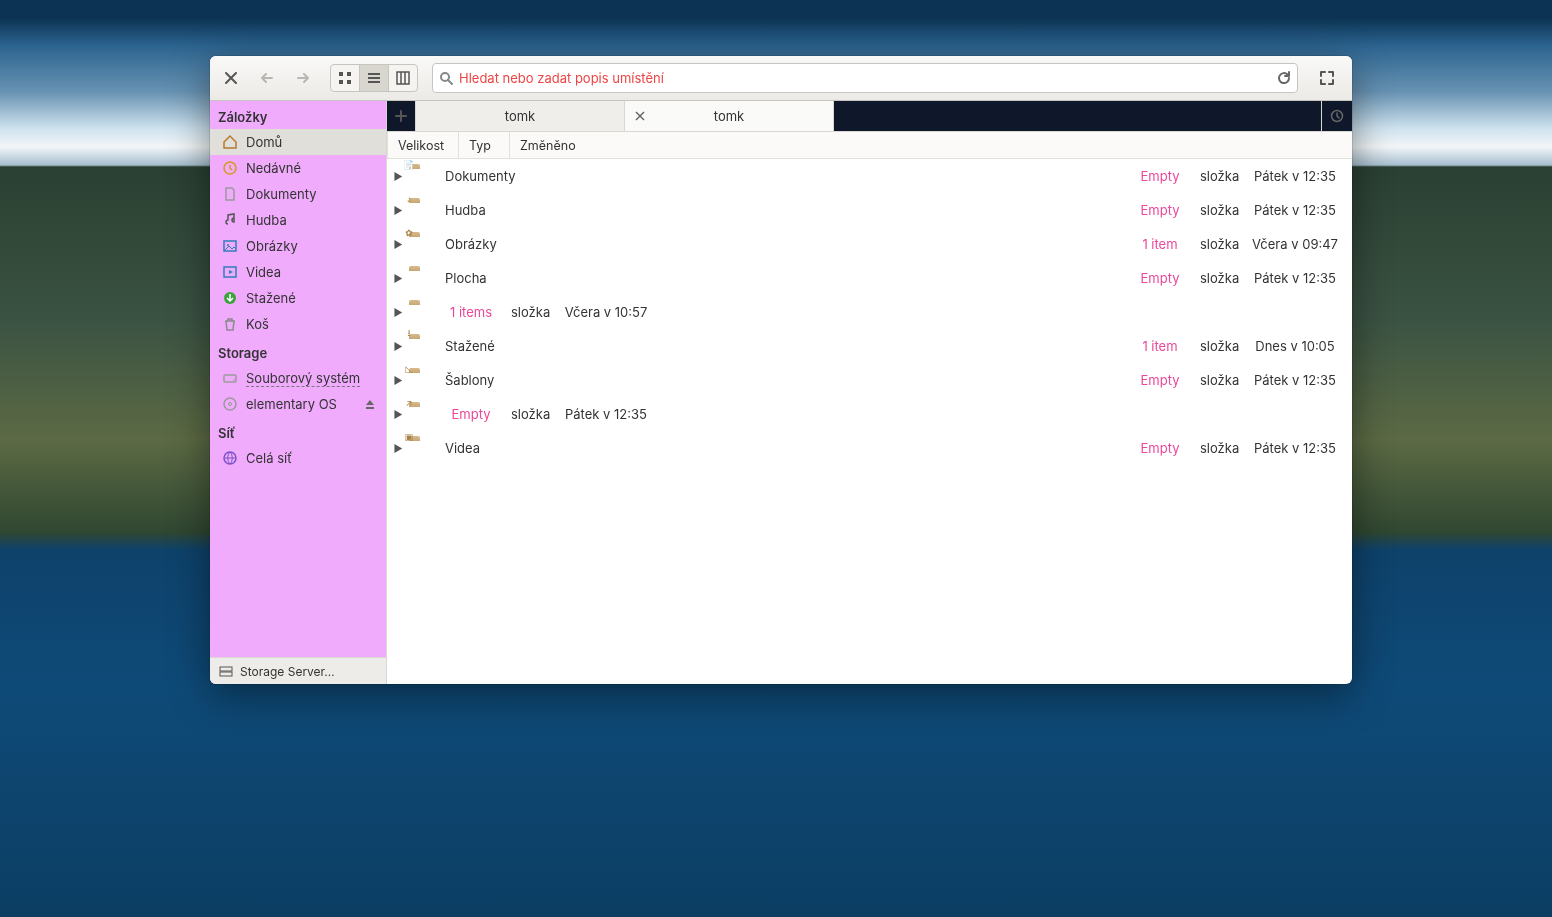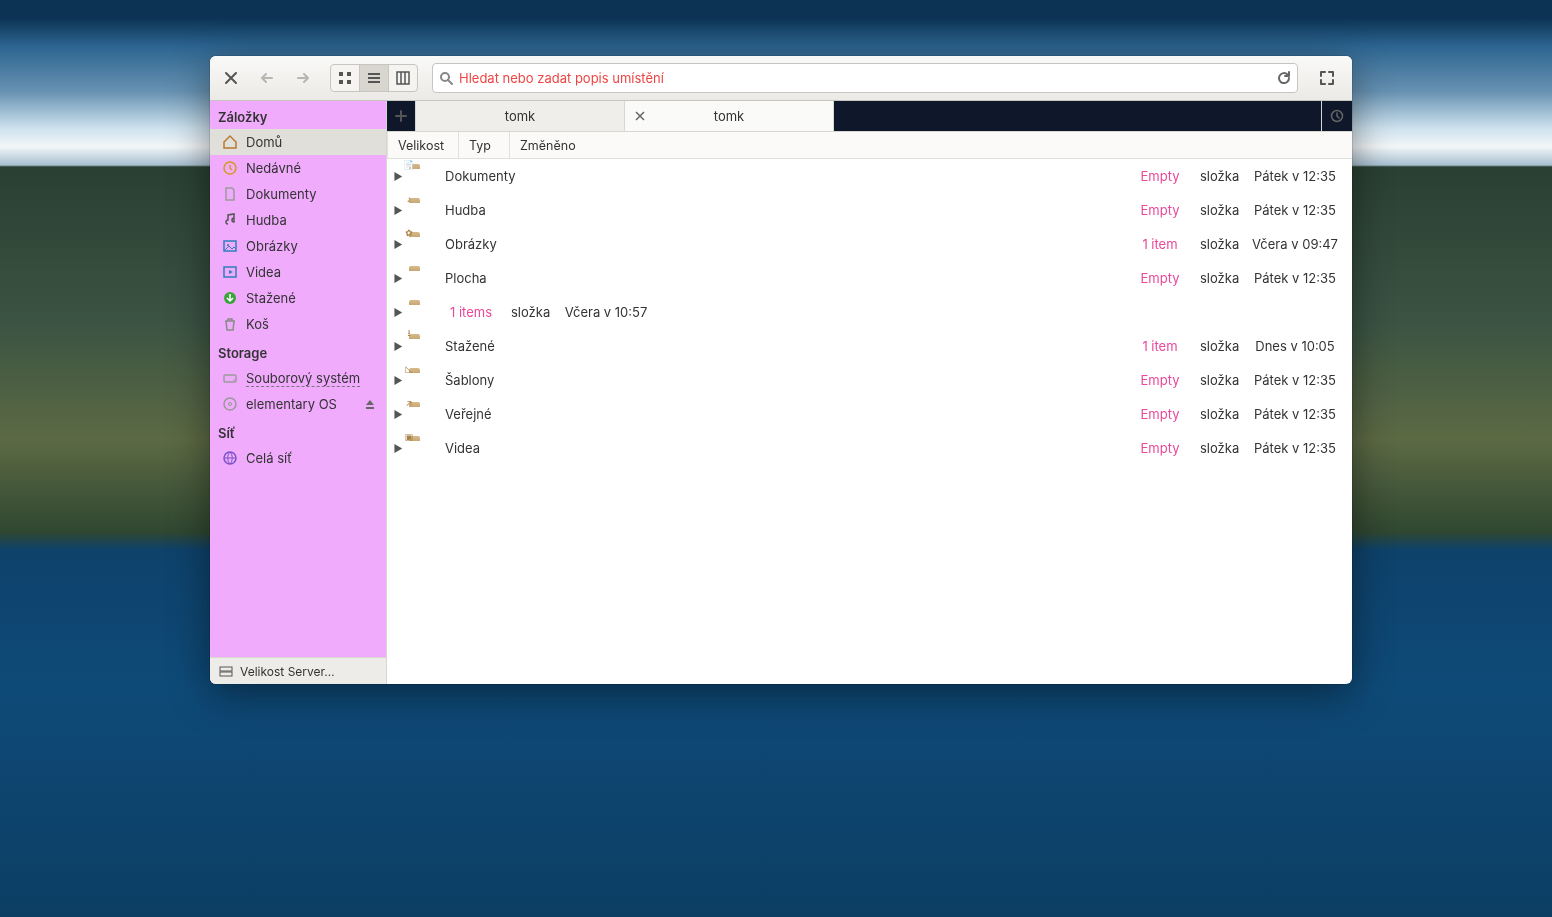--- a/index.html
+++ b/index.html
@@ -523,21 +523,21 @@
             </div>
           </div>
       </div>
       <div class="sb-footer">
         <span class="sb-ico ico-server">
           <svg width="14" height="14" viewBox="0 0 14 14">
               <rect x="1" y="3" width="12" height="4" fill="none" stroke="currentColor"></rect>
               <rect x="1" y="8" width="12" height="4" fill="none" stroke="currentColor"></rect>
             </svg>
         </span>
-        <span>Velikost Server…</span>
+        <span>Storage Server…</span>
       </div>
     </div>
 
     <div class="main">
       <div class="tabstrip">
         <div class="tab-add">
           <svg width="12" height="12" viewBox="0 0 12 12">
               <path d="M6 1 L6 11 M1 6 L11 6" stroke="currentColor" stroke-width="2" stroke-linecap="round"></path>
             </svg>
         </div>
@@ -627,21 +627,20 @@
             <span class="tri">▶</span>
             <span class="ficon"><span class="folder"><span class="glyph">◺</span></span></span>
             <span class="fname">Šablony</span>
             <span class="fsize">Empty</span>
             <span class="ftype">složka</span>
             <span class="fmod">Pátek v 12:35</span>
           </div>
           <div class="row">
             <span class="tri">▶</span>
             <span class="ficon"><span class="folder"><span class="glyph">↗</span></span></span>
-            <span class="fname">Veřejné</span>
             <span class="fsize">Empty</span>
             <span class="ftype">složka</span>
             <span class="fmod">Pátek v 12:35</span>
           </div>
           <div class="row">
             <span class="tri">▶</span>
             <span class="ficon"><span class="folder"><span class="glyph">▣</span></span></span>
             <span class="fname">Videa</span>
             <span class="fsize">Empty</span>
             <span class="ftype">složka</span>

